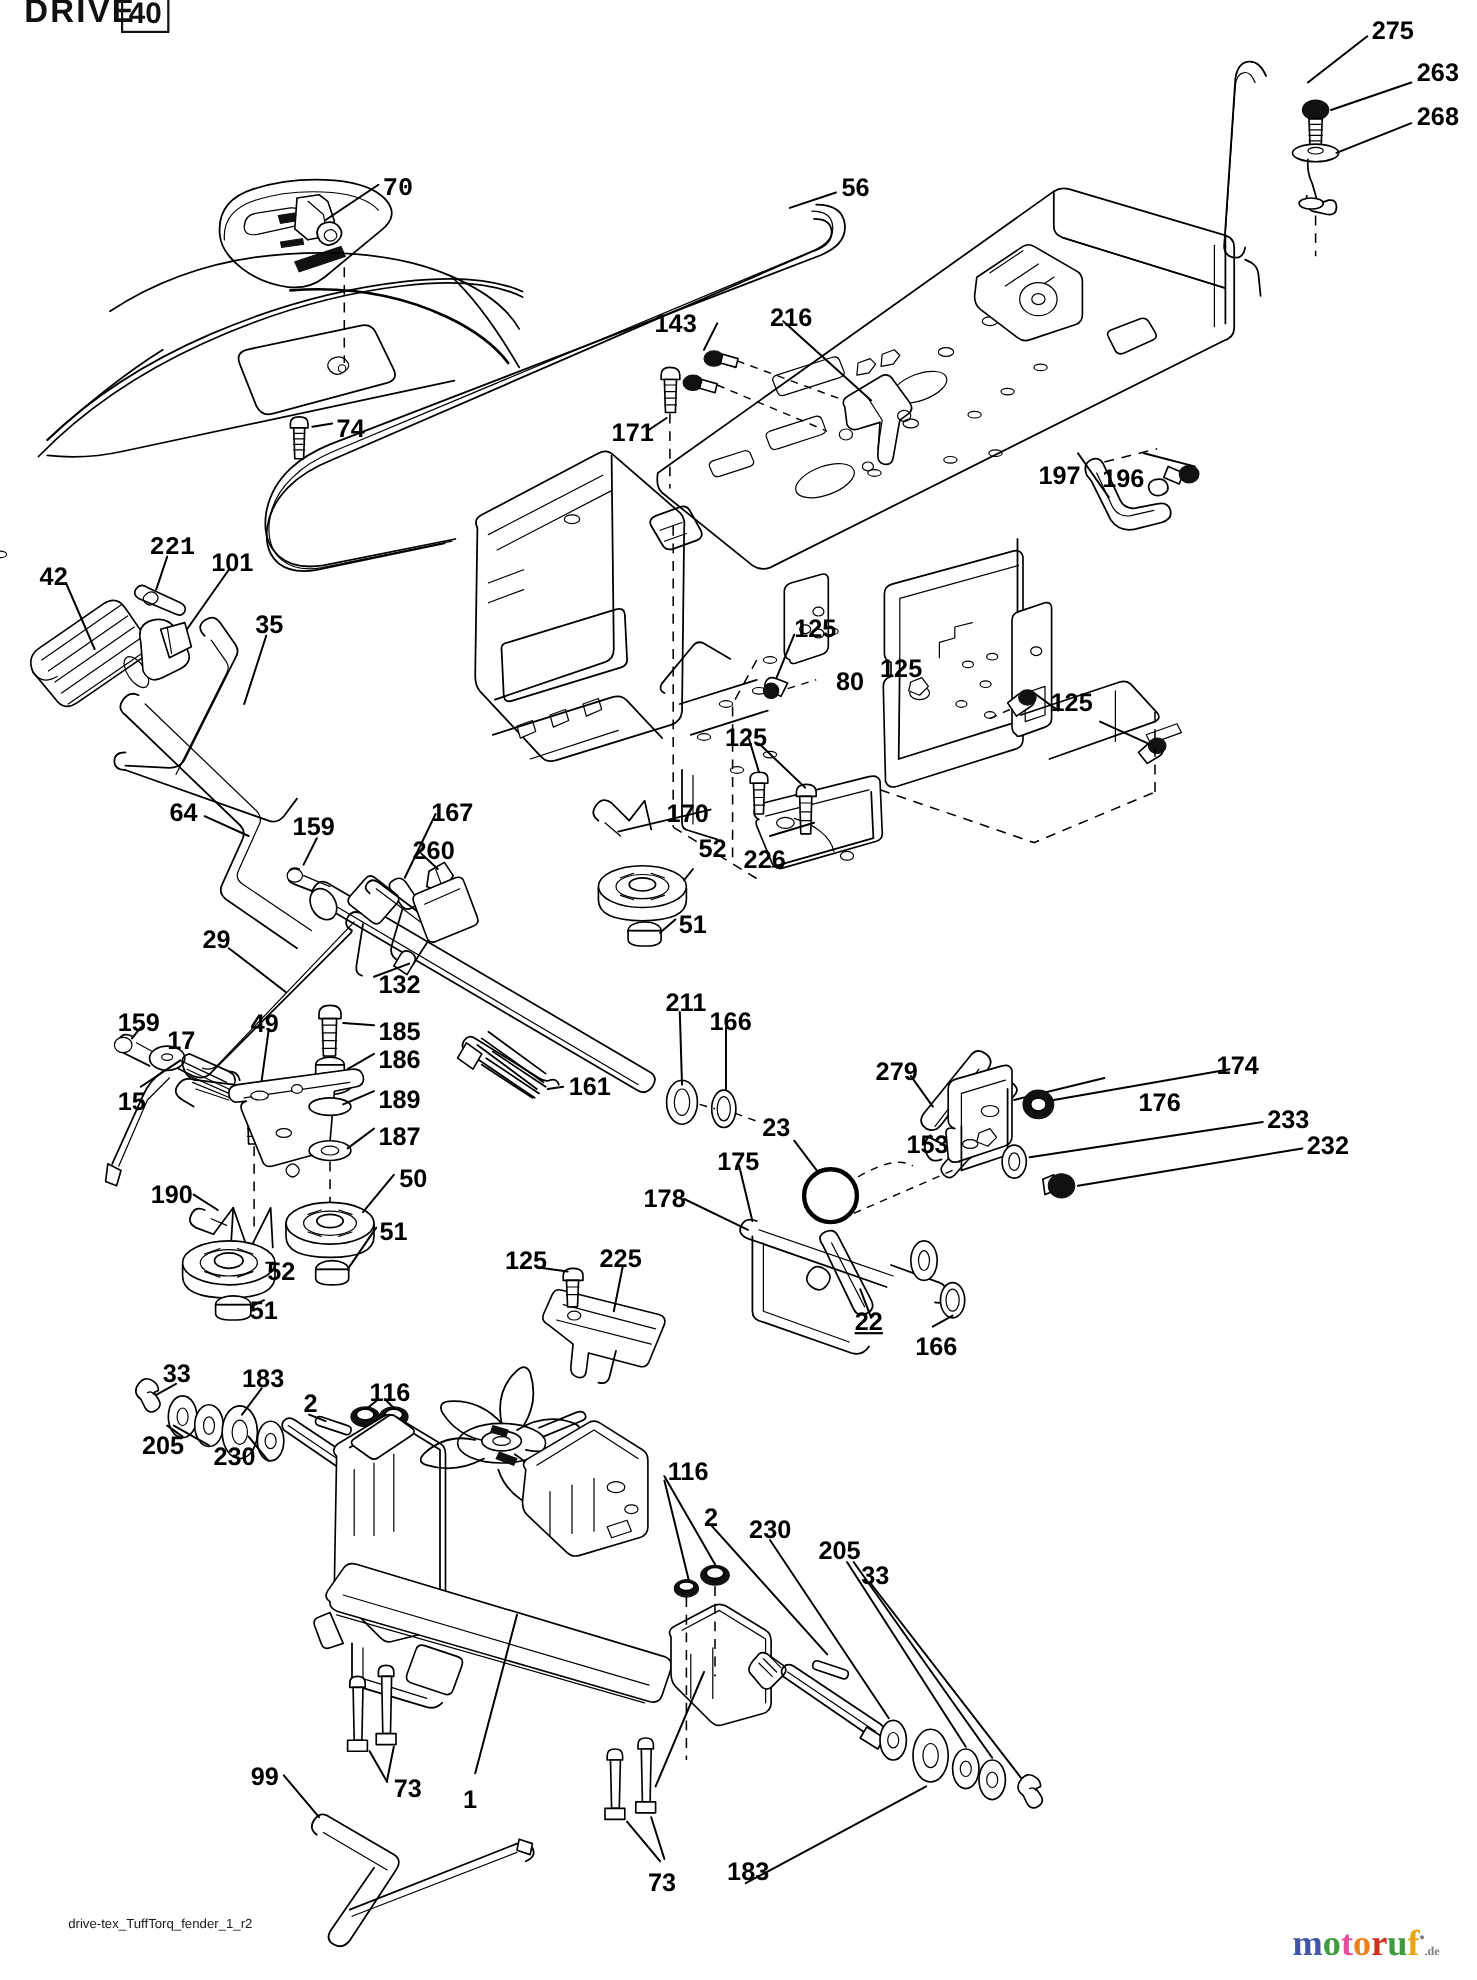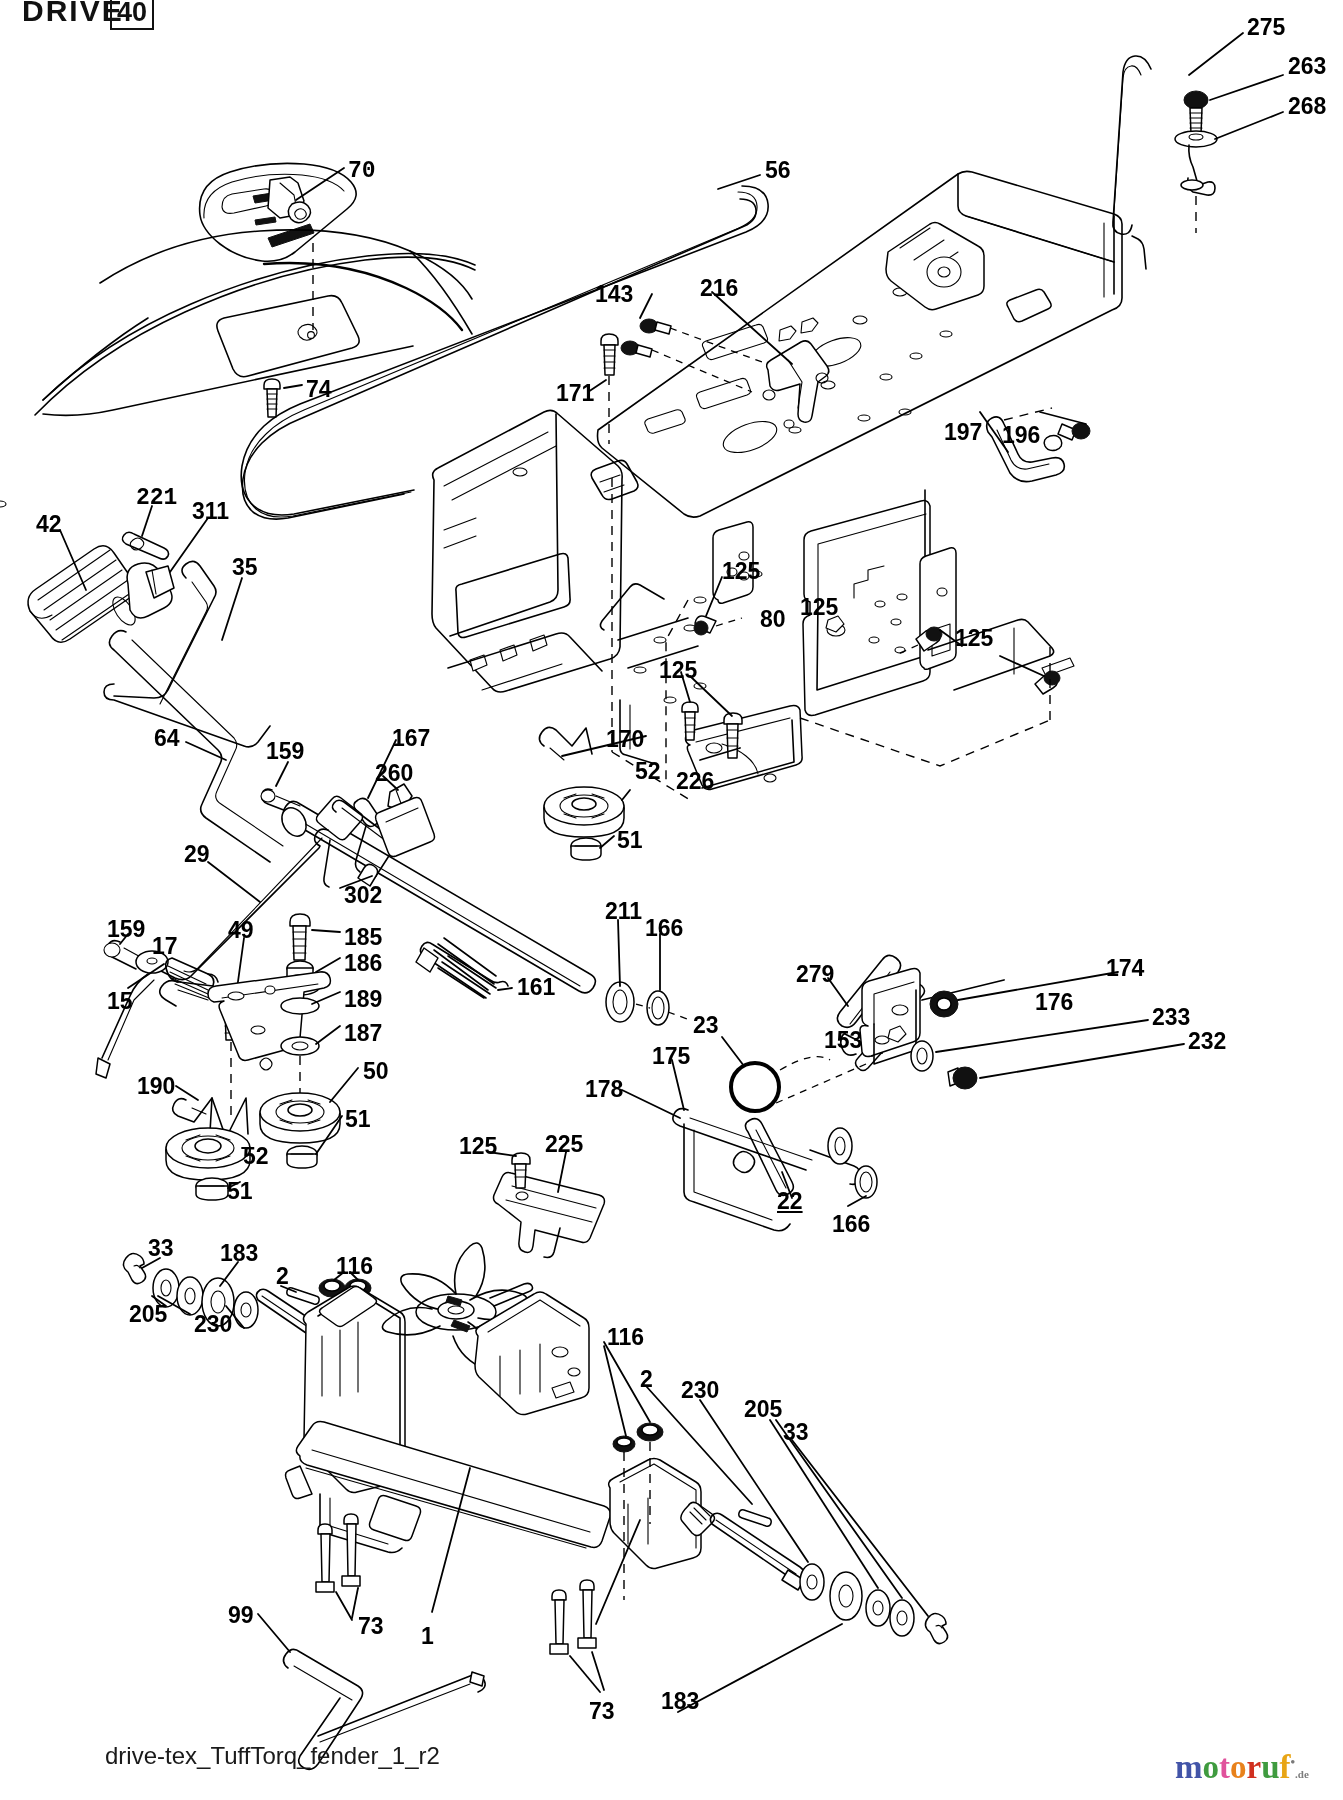--- a/index.html
+++ b/index.html
@@ -53,25 +53,24 @@
     font-weight: bold;
     color: #000;
     font-family: "Liberation Sans", sans-serif;
     white-space: nowrap;
     line-height: 1;
   }
   .caption {
     position: absolute;
     left: 62px;
     top: 1742px;
-    font-size: 24px;
+    font-size: 12px;
     color: #1a1a1a;
     font-family: "Liberation Sans", sans-serif;
     white-space: nowrap;
-    margin-left: 43px;
   }
   .logo {
     position: absolute;
     left: 1175px;
     top: 1751px;
     font-family: "Liberation Serif", serif;
     font-size: 33px;
     line-height: 1;
     white-space: nowrap;
   }
@@ -747,38 +746,38 @@
       <div class="callout" style="left: 1288px; top: 95px;">268</div>
       <div class="callout" style="left: 348px; top: 160px; font-family: Liberation Mono, monospace;">70</div>
       <div class="callout" style="left: 765px; top: 159px;">56</div>
       <div class="callout" style="left: 595px; top: 283px;">143</div>
       <div class="callout" style="left: 700px; top: 277px;">216</div>
       <div class="callout" style="left: 306px; top: 378px;">74</div>
       <div class="callout" style="left: 556px; top: 382px;">171</div>
       <div class="callout" style="left: 944px; top: 421px;">197</div>
       <div class="callout" style="left: 1002px; top: 424px;">196</div>
       <div class="callout" style="left: 136px; top: 487px; font-family: Liberation Mono, monospace;">221</div>
-      <div class="callout" style="left: 192px; top: 500px;">311</div>
+      <div class="callout" style="left: 192px; top: 500px;">101</div>
       <div class="callout" style="left: 36px; top: 513px;">42</div>
       <div class="callout" style="left: 232px; top: 556px;">35</div>
       <div class="callout" style="left: 722px; top: 560px;">125</div>
       <div class="callout" style="left: 800px; top: 596px;">125</div>
       <div class="callout" style="left: 760px; top: 608px;">80</div>
       <div class="callout" style="left: 955px; top: 627px;">125</div>
       <div class="callout" style="left: 659px; top: 659px;">125</div>
       <div class="callout" style="left: 154px; top: 727px;">64</div>
       <div class="callout" style="left: 266px; top: 740px;">159</div>
       <div class="callout" style="left: 392px; top: 727px;">167</div>
       <div class="callout" style="left: 606px; top: 728px;">170</div>
       <div class="callout" style="left: 375px; top: 762px;">260</div>
       <div class="callout" style="left: 635px; top: 760px;">52</div>
       <div class="callout" style="left: 676px; top: 770px;">226</div>
       <div class="callout" style="left: 617px; top: 829px;">51</div>
       <div class="callout" style="left: 184px; top: 843px;">29</div>
-      <div class="callout" style="left: 344px; top: 884px;">302</div>
+      <div class="callout" style="left: 344px; top: 884px;">132</div>
       <div class="callout" style="left: 605px; top: 900px;">211</div>
       <div class="callout" style="left: 344px; top: 926px;">185</div>
       <div class="callout" style="left: 645px; top: 917px;">166</div>
       <div class="callout" style="left: 107px; top: 918px;">159</div>
       <div class="callout" style="left: 152px; top: 935px;">17</div>
       <div class="callout" style="left: 228px; top: 919px;">49</div>
       <div class="callout" style="left: 344px; top: 952px;">186</div>
       <div class="callout" style="left: 796px; top: 963px;">279</div>
       <div class="callout" style="left: 1035px; top: 967px; margin-top: 24px;">176</div>
       <div class="callout" style="left: 1106px; top: 957px;">174</div>

